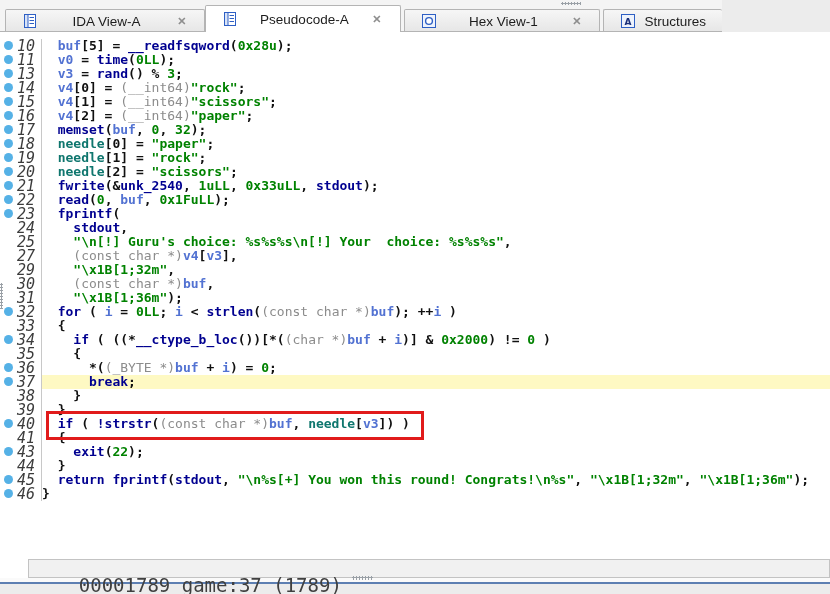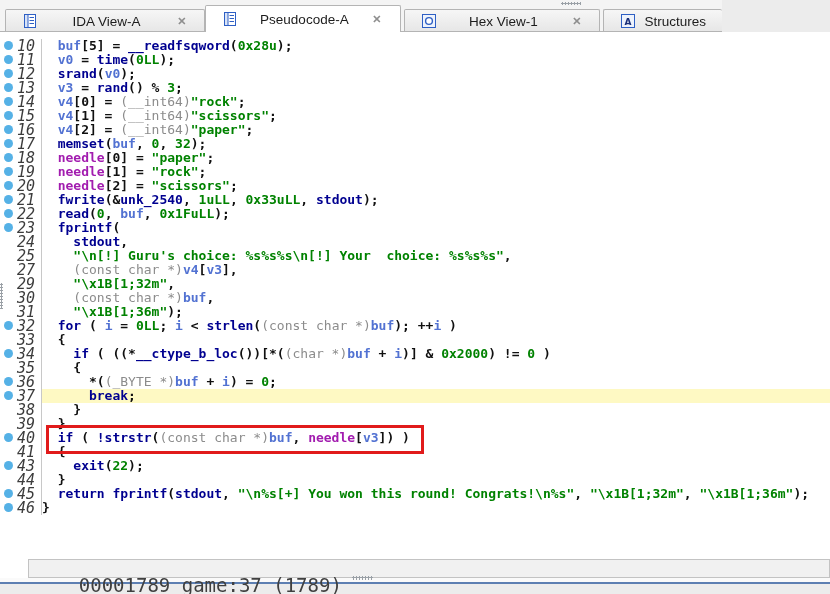--- a/index.html
+++ b/index.html
@@ -38,21 +38,21 @@
   .bp.on::after{content:"";position:absolute;left:4px;top:2px;width:9px;height:9px;border-radius:50%;
                 background:#55b1e6;}
   .ln{width:19px;flex:none;font-family:"DejaVu Sans Mono",monospace;
       font-size:15px;color:#3c3c3c;font-style:italic;}
   .cd{flex:1;margin-left:5px;border-left:1px solid #c8c8c8;white-space:pre;
       font-family:"DejaVu Sans Mono",monospace;font-size:13px;font-weight:bold;color:#101010;}
   .row.hl .cd{background:#fef9c3;}
   .sp{color:#101010;}
   .sk{color:#000090;}
   .sv{color:#5272d2;}
-  .sg{color:#a21caf;}
+  .sg{color:#0f766e;}
   .ss{color:#008200;}
   .sc{color:#8c8c8c;font-weight:normal;}
   .redbox{position:absolute;left:46px;top:-6px;width:372px;height:23px;border:3px solid #e11b1b;
           pointer-events:none;z-index:4;}
 
   
   .status-bar{position:absolute;left:28px;top:559px;width:802px;height:19px;box-sizing:border-box;
               background:#f1f1f1;border:1px solid #c3c3c3;z-index:5;
               font-family:"DejaVu Sans Mono",monospace;font-size:19px;color:#3f3f3f;
               line-height:17px;padding-left:4px;white-space:pre;}
@@ -124,25 +124,20 @@
         <span class="ln">10</span>
         <span class="cd"><span class="sp">  </span><span class="sv">buf</span><span class="sp">[5] = </span><span class="sk">__readfsqword</span><span class="sp">(</span><span class="ss">0x28u</span><span class="sp">);</span></span>
       </div>
       <div class="row">
         <span class="bp on"></span>
         <span class="ln">11</span>
         <span class="cd"><span class="sp">  </span><span class="sv">v0</span><span class="sp"> = </span><span class="sk">time</span><span class="sp">(</span><span class="ss">0LL</span><span class="sp">);</span></span>
       </div>
       <div class="row">
         <span class="bp on"></span>
-        <span class="ln">12</span>
-        <span class="cd"><span class="sp">  </span><span class="sk">srand</span><span class="sp">(</span><span class="sv">v0</span><span class="sp">);</span></span>
-      </div>
-      <div class="row">
-        <span class="bp on"></span>
         <span class="ln">13</span>
         <span class="cd"><span class="sp">  </span><span class="sv">v3</span><span class="sp"> = </span><span class="sk">rand</span><span class="sp">() % </span><span class="ss">3</span><span class="sp">;</span></span>
       </div>
       <div class="row">
         <span class="bp on"></span>
         <span class="ln">14</span>
         <span class="cd"><span class="sp">  </span><span class="sv">v4</span><span class="sp">[0] = </span><span class="sc">(__int64)</span><span class="ss">"rock"</span><span class="sp">;</span></span>
       </div>
       <div class="row">
         <span class="bp on"></span>

